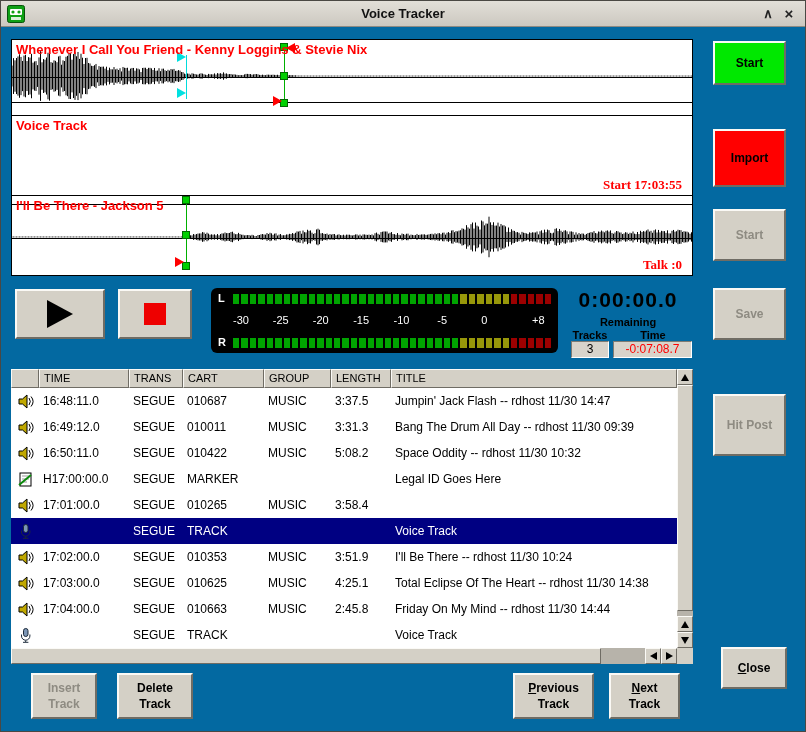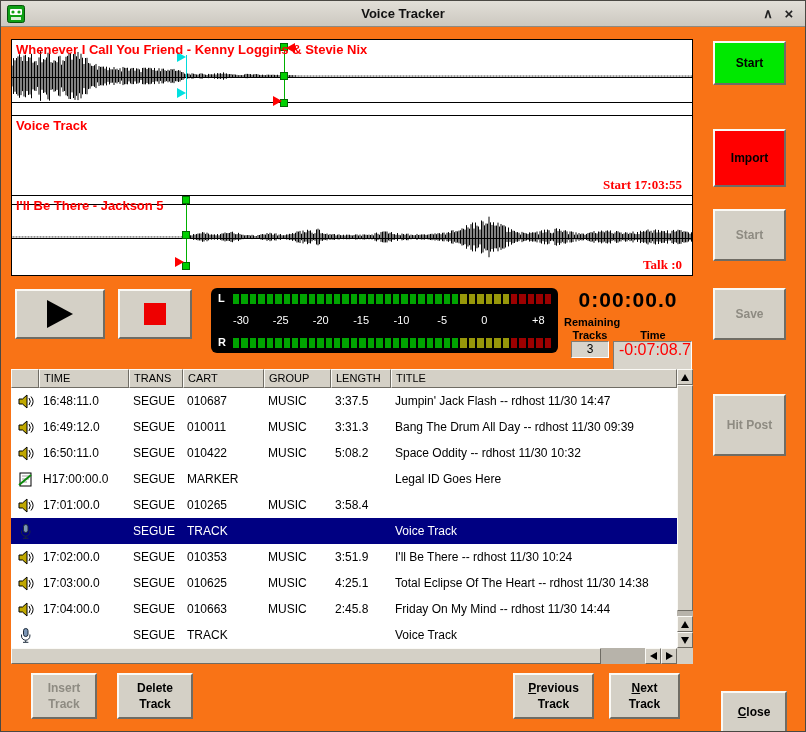--- a/index.html
+++ b/index.html
@@ -1,17 +1,17 @@
 <!DOCTYPE html>
 <html><head>
 <meta charset="utf-8">
 <style>
   * { margin:0; padding:0; box-sizing:border-box; font-family:"Liberation Sans", sans-serif; }
   html,body { background:#6e6b66; }
-  .window { position:relative; width:806px; height:732px; background:#f97316; border:1px solid #4a4843; overflow:hidden; }
+  .window { position:relative; width:806px; height:732px; background:#0369a1; border:1px solid #4a4843; overflow:hidden; }
 
   
   .titlebar { position:absolute; left:0; top:0; width:100%; height:26px;
               background:linear-gradient(#e2dfd8,#ccc8c0); border-bottom:1px solid #8d8a82; }
   .title { position:absolute; left:0; right:0; top:0; height:26px; line-height:26px;
            text-align:center; font-size:13px; font-weight:bold; color:#111; }
   .app-icon { position:absolute; left:6px; top:4px; width:18px; height:18px; }
   .tb-btn { position:absolute; top:4px; width:18px; height:18px; text-align:center;
             line-height:17px; font-size:13px; font-weight:bold; color:#222; cursor:default; }
   .tb-shade { right:28px; }
@@ -51,26 +51,26 @@
   .scale-row { height:15px; }
   .ch-label { width:15px; color:#fff; font-size:11px; font-weight:bold; line-height:11px; }
   .leds { flex:1; display:flex; gap:2px; height:10px; }
   .led { flex:1; height:100%; }
   .scale { flex:1; position:relative; height:15px; }
   .scale-num { position:absolute; top:1px; transform:translateX(-50%); color:#fff; font-size:11px; font-weight:normal; }
 
   
   .time-display { position:absolute; left:563px; top:285px; width:128px; height:27px; text-align:center;
                   font-size:21px; font-weight:bold; color:#000; line-height:27px; letter-spacing:1px; }
-  .remaining-label { position:absolute; left:563px; top:315px; width:128px; text-align:left; font-size:11px; font-weight:bold; }
+  .remaining-label { position:absolute; left:563px; top:315px; width:128px; text-align:center; font-size:11px; font-weight:bold; }
   .tracks-label { position:absolute; left:567px; top:328px; width:44px; text-align:center; font-size:11px; font-weight:bold; }
   .timecol-label { position:absolute; left:613px; top:328px; width:78px; text-align:center; font-size:11px; font-weight:bold; }
   .sunken { background:#d8d4cb; border:1px solid; border-color:#7e7b73 #ffffff #ffffff #7e7b73; }
   .tracks-value { position:absolute; left:570px; top:340px; width:38px; height:17px; text-align:center; font-size:12px; line-height:15px; color:#000; }
-  .time-value { position:absolute; left:612px; top:340px; width:79px; height:29px; text-align:right; font-size:16px; line-height:15px; color:#ff0000; }
+  .time-value { position:absolute; left:612px; top:340px; width:79px; height:17px; text-align:center; font-size:12px; line-height:15px; color:#ff0000; }
 
   
   .side-btn { position:absolute; left:712px; width:73px; font-size:12px; font-weight:bold; color:#000; cursor:default; }
 
   
   .log { position:absolute; left:10px; top:368px; width:682px; height:295px; background:#fff; }
   .grid-cols { display:grid; grid-template-columns:28px 90px 54px 81px 67px 60px 1fr; }
   .log-header { position:absolute; left:0; top:0; width:666px; height:19px; }
   .hcell { background:#d4d0c6; border:1px solid; border-color:#fbfaf6 #6f6c64 #6f6c64 #fbfaf6;
            font-size:11px; line-height:16px; padding-left:4px; color:#000; overflow:hidden; }
@@ -504,18 +504,18 @@
     <span class="l2">Track</span>
   </button>
   <button class="raised bbtn" style="left:512px;top:672px;width:81px;height:46px">
     <span class="l1"><u>P</u><span>revious</span></span>
     <span class="l2">Track</span>
   </button>
   <button class="raised bbtn" style="left:608px;top:672px;width:71px;height:46px">
     <span class="l1"><u>N</u><span>ext</span></span>
     <span class="l2">Track</span>
   </button>
-  <button class="raised bbtn" style="left:720px;top:690px;width:66px;height:42px">
+  <button class="raised bbtn" style="left:720px;top:646px;width:66px;height:42px">
     <span class="l1"><u>C</u><span>lose</span></span>
 
   </button>
 
 </div>
 
 </body></html>

